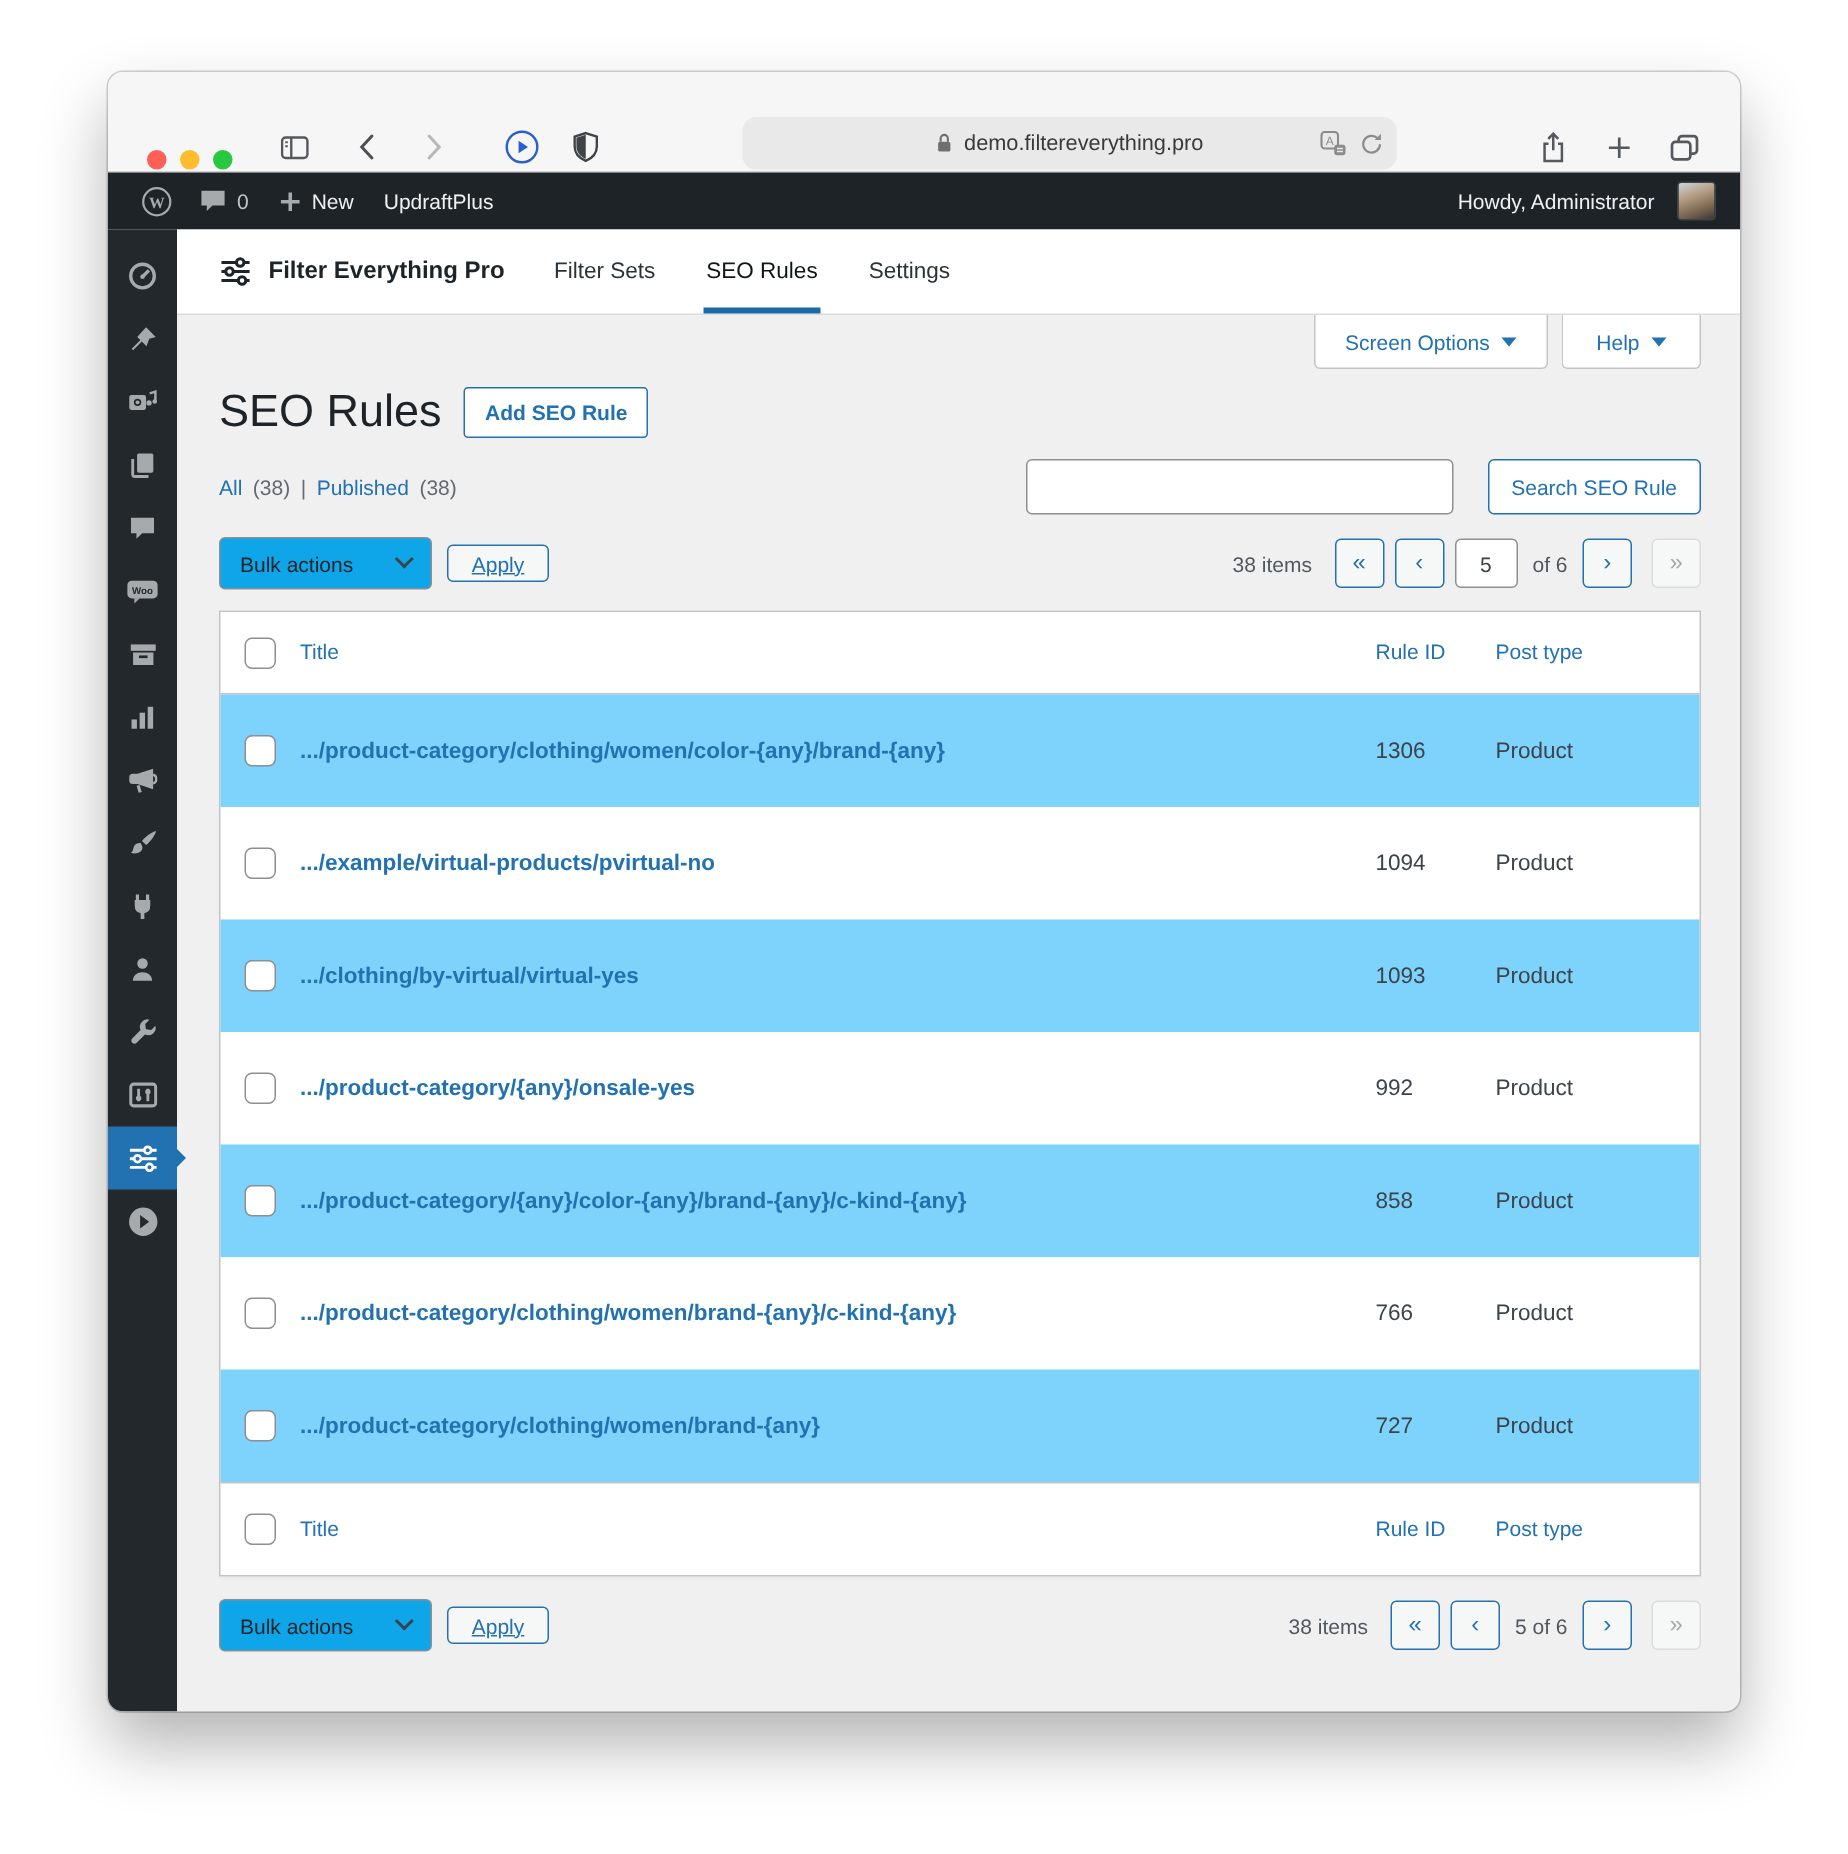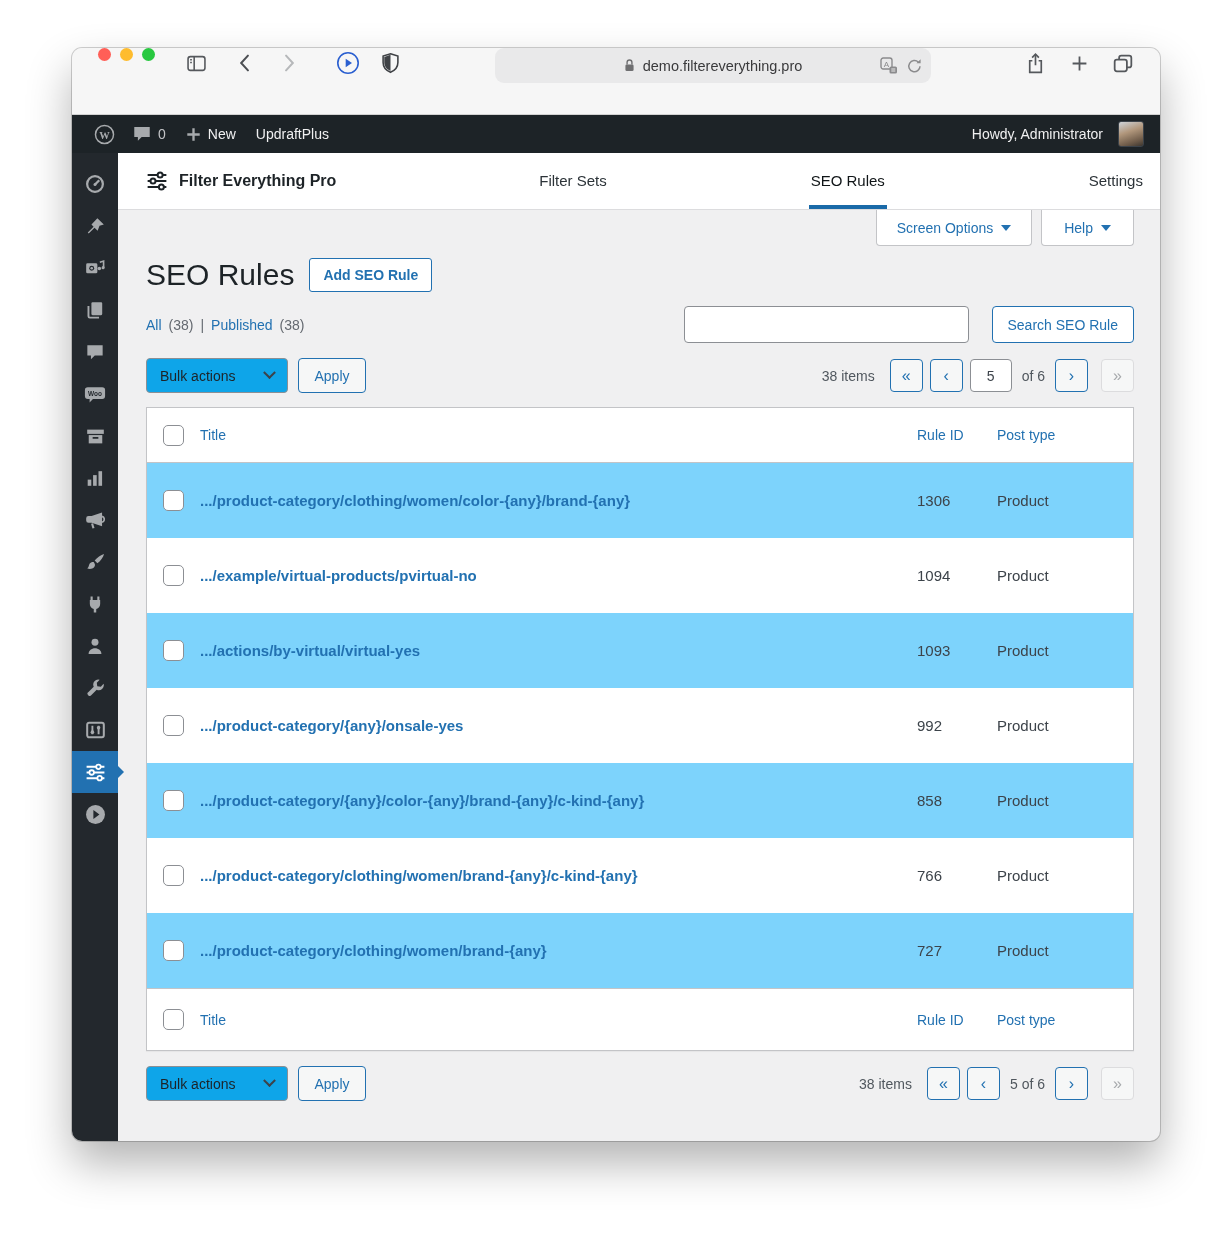--- a/index.html
+++ b/index.html
@@ -5,21 +5,21 @@
   * { box-sizing:border-box; margin:0; padding:0; }
   html,body { width:1232px; height:1236px; }
   body { background:#fff; font-family:"Liberation Sans","DejaVu Sans",sans-serif; position:relative; }
 
   .window { position:absolute; left:72px; top:48px; width:1088px; height:1093px;
     border-radius:10px; overflow:hidden; background:#f0f0f1; display:flex; flex-direction:column;
     box-shadow:0 0 0 1px rgba(0,0,0,.18), 0 22px 45px rgba(0,0,0,.30); }
 
   
   .browser-bar { height:67px; background:#f6f6f6; border-bottom:1px solid #d2d2d2;
-    display:flex; align-items:flex-start; padding:0 20px 16px 26px; flex:none; }
+    display:flex; align-items:flex-end; padding:0 20px 1px 26px; flex:none; }
   .lights { display:flex; gap:9px; margin-right:24px; }
   .light { width:13px; height:13px; border-radius:50%; }
   .light.red{ background:#ff5f57; } .light.yellow{ background:#febc2e; } .light.green{ background:#28c840; }
   .tb-btn { width:34px; height:30px; display:flex; align-items:center; justify-content:center; color:#55585c; }
   .tb-btn svg{ display:block; }
   .spacer { flex:1; }
   .url-field { width:436px; height:35px; background:#e9e9ea; border-radius:9px; position:relative;
     display:flex; align-items:center; justify-content:center; gap:7px; color:#3a3a3c; font-size:14.5px; }
   .url-right { position:absolute; right:9px; display:flex; gap:9px; align-items:center; color:#8b8b8d; }
 
@@ -37,21 +37,21 @@
   .main { flex:1; display:flex; min-height:0; }
   .wp-menu { width:46px; background:#23282d; padding-top:10px; display:flex; flex-direction:column; flex:none; }
   .mi { height:42px; display:flex; align-items:center; justify-content:center; color:#a7aaad; position:relative; }
   .mi svg { display:block; }
   .mi.active { background:#2271b1; color:#fff; }
   .mi.active::after { content:""; position:absolute; right:-13px; top:50%; margin-top:-7px;
     width:0; height:0; border:7px solid transparent; border-left-color:#2271b1; z-index:3; }
 
   .content { flex:1; display:flex; flex-direction:column; min-width:0; }
   .plugin-nav { background:#fff; border-bottom:1px solid #dcdcde; height:57px;
-    display:flex; align-items:stretch; padding-left:28px; flex:none;justify-content:space-between; }
+    display:flex; align-items:stretch; padding-left:28px; flex:none; }
   .brand { display:flex; align-items:center; gap:11px; font-size:16px; font-weight:700; color:#1d2327; margin-right:16px; }
   .tab { display:flex; align-items:center; padding:2px 2px 0; margin:0 15px; font-size:15px; color:#2c3338;
     border-bottom:4px solid transparent; text-decoration:none; }
   .tab.active { border-bottom-color:#1a6aa8; color:#101517; }
 
   .page-body { flex:1; padding:0 26px 0 28px; display:flex; flex-direction:column; }
   .screen-links { display:flex; justify-content:flex-end; gap:9px;text-align:center; }
   .screen-btn { background:#fff; border:1px solid #c3c4c7; border-top:none; border-radius:0 0 4px 4px;
     padding:9px 16px; font-size:14px; color:#2271b1; display:flex; align-items:center; gap:8px; }
   .caret { width:0; height:0; border:5px solid transparent; border-top:6px solid #2271b1; margin-top:6px; }
@@ -68,22 +68,22 @@
   .search-input { width:285px; height:37px; border:1px solid #8c8f94; border-radius:4px; background:#fff;
     padding:0 10px; font-size:14px; }
   .search-btn { height:37px; padding:0 15px; border:1px solid #2271b1; border-radius:4px;
     background:#fff; color:#2271b1; font-size:14px; cursor:pointer; }
 
   .toolbar { display:flex; align-items:center; margin-top:15px; }
   .bulk-select { height:35px; background:#0ea5e9; border:1px solid #8c8f94; border-radius:4px;
     display:flex; align-items:center; padding:0 13px; font-size:14px; color:#1d2327; gap:30px; }
   .sel-chev { width:9px; height:9px; border-right:2px solid #3c434a; border-bottom:2px solid #3c434a;
     transform:rotate(45deg) translate(-2px,-2px); }
-  .apply-btn { height:35px; margin-left:10px; padding:0 15px; border:1px solid #2271b1; border-radius:4px;
-    background:#f6f7f7; color:#2271b1; font-size:14px; cursor:pointer; }
+  .apply-btn { height:25px; margin-left:10px; padding:0 15px; border:1px solid #2271b1; border-radius:4px;
+    background:#f6f7f7; color:#2271b1; font-size:14px; cursor:pointer;text-decoration:underline; }
   .pages { margin-left:auto; display:flex; align-items:center; gap:7px; font-size:14px; color:#50575e; }
   .items-label { margin-right:8px; }
   .pg-btn { width:33px; height:33px; border:1px solid #2271b1; border-radius:4px; background:#f6f7f7;
     color:#2271b1; display:flex; align-items:center; justify-content:center; font-size:16px; line-height:1; }
   .pg-btn.disabled { border-color:#dcdcde; color:#a7aaad; margin-left:6px; }
   .pg-input { width:42px; height:33px; border:1px solid #8c8f94; border-radius:4px; text-align:center;
     font-size:14px; color:#3c434a; background:#fff; }
   .pg-text { padding:0 3px; }
 
   .table { margin-top:14px; background:#fff; border:1px solid #c3c4c7; box-shadow:0 1px 1px rgba(0,0,0,.04); }
@@ -423,21 +423,21 @@
                 <input type="checkbox" class="cb" style="">
               </span>
             <span class="col-title"><a class="row-link">.../example/virtual-products/pvirtual-no</a></span>
             <span class="col-ruleid"><span class="cell-text">1094</span></span>
             <span class="col-post"><span class="cell-text">Product</span></span>
           </div>
           <div class="t-row alt">
             <span class="col-cb">
                 <input type="checkbox" class="cb" style="">
               </span>
-            <span class="col-title"><a class="row-link">.../actions/by-virtual/virtual-yes</a></span>
+            <span class="col-title"><a class="row-link">.../clothing/by-virtual/virtual-yes</a></span>
             <span class="col-ruleid"><span class="cell-text">1093</span></span>
             <span class="col-post"><span class="cell-text">Product</span></span>
           </div>
           <div class="t-row">
             <span class="col-cb">
                 <input type="checkbox" class="cb" style="">
               </span>
             <span class="col-title"><a class="row-link">.../product-category/{any}/onsale-yes</a></span>
             <span class="col-ruleid"><span class="cell-text">992</span></span>
             <span class="col-post"><span class="cell-text">Product</span></span>

